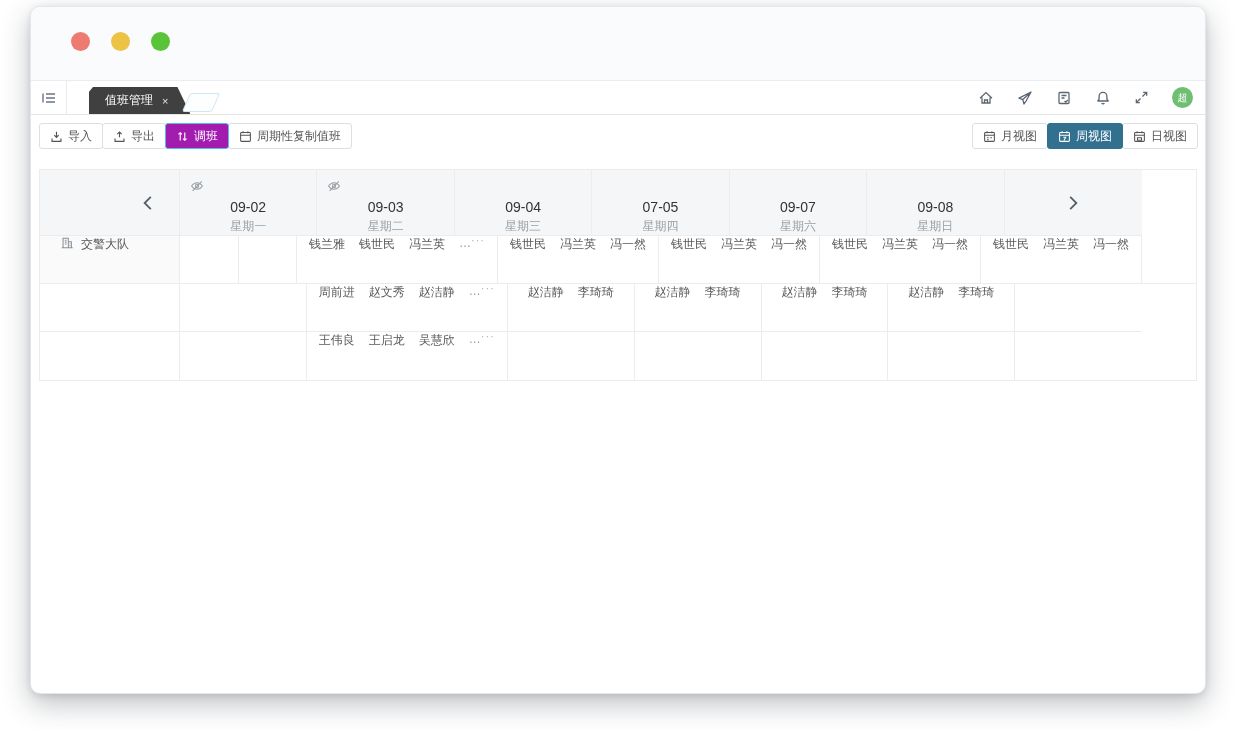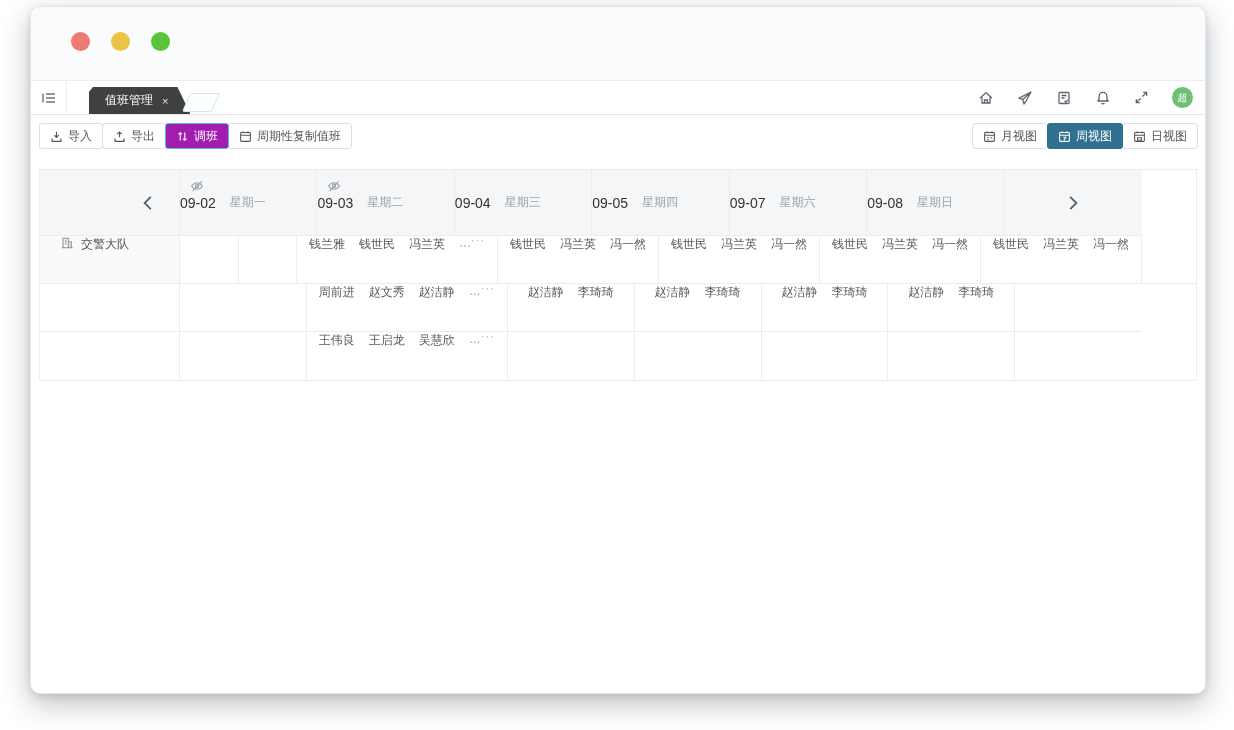--- a/index.html
+++ b/index.html
@@ -32,21 +32,21 @@
   .btn.active-dark { background:#31708f; border-color:#31708f; color:#fff; position:relative; z-index:1; }
   .toolbar .right { margin-left:auto; display:flex; }
   
   .grid { margin:14px 8px 0; border:1px solid #ececec; }
   .grow { display:grid; grid-template-columns:140px repeat(7,1fr) 54px; }
   .grow > div { border-right:1px solid #ececec; border-bottom:1px solid #ececec; position:relative; }
   .grow > div:last-child { border-right:none; }
   .grow.last > div { border-bottom:none; }
   .gh { height:66px; background:#f5f6f7; }
   .gh.corner { display:flex; align-items:center; justify-content:flex-end; padding-right:22px; }
-  .gh.day { display:flex; flex-direction:row; align-items:center; justify-content:flex-start; gap:14px; }
+  .gh.day { display:flex; flex-direction:column; align-items:center; justify-content:flex-end; gap:3px; }
   .gh.nav { display:flex; align-items:center; justify-content:center; }
   .date { font-size:14px; color:#333; }
   .weekday { font-size:12px; color:#9aa0a6; }
   .eye-off { position:absolute; left:10px; top:9px; color:#9aa0a6; cursor:pointer; }
   .chev { color:#565e66; cursor:pointer; display:flex; }
   .brow > div { height:48px; }
   .rlabel { display:flex; align-items:flex-start; gap:7px; padding-left:20px; background:#fafafa; font-size:12px; color:#555; }
   .rlabel svg { color:#8a9097; flex:none; }
   .cell { display:flex; flex-direction:row; justify-content:center; padding:0 12px; cursor:pointer; background:#fff; }
   .names { display:flex; gap:14px; font-size:12px; color:#595959; white-space:nowrap; overflow:hidden; }
@@ -183,21 +183,21 @@
               <path d="M3 13.5 13.5 2.8"></path>
             </svg></span>
           <div class="date">09-03</div>
           <div class="weekday">星期二</div>
         </div>
         <div class="gh day">
           <div class="date">09-04</div>
           <div class="weekday">星期三</div>
         </div>
         <div class="gh day">
-          <div class="date">09-05</div>
+          <div class="date">07-05</div>
           <div class="weekday">星期四</div>
         </div>
         <div class="gh day">
           <div class="date">09-07</div>
           <div class="weekday">星期六</div>
         </div>
         <div class="gh day">
           <div class="date">09-08</div>
           <div class="weekday">星期日</div>
         </div>

